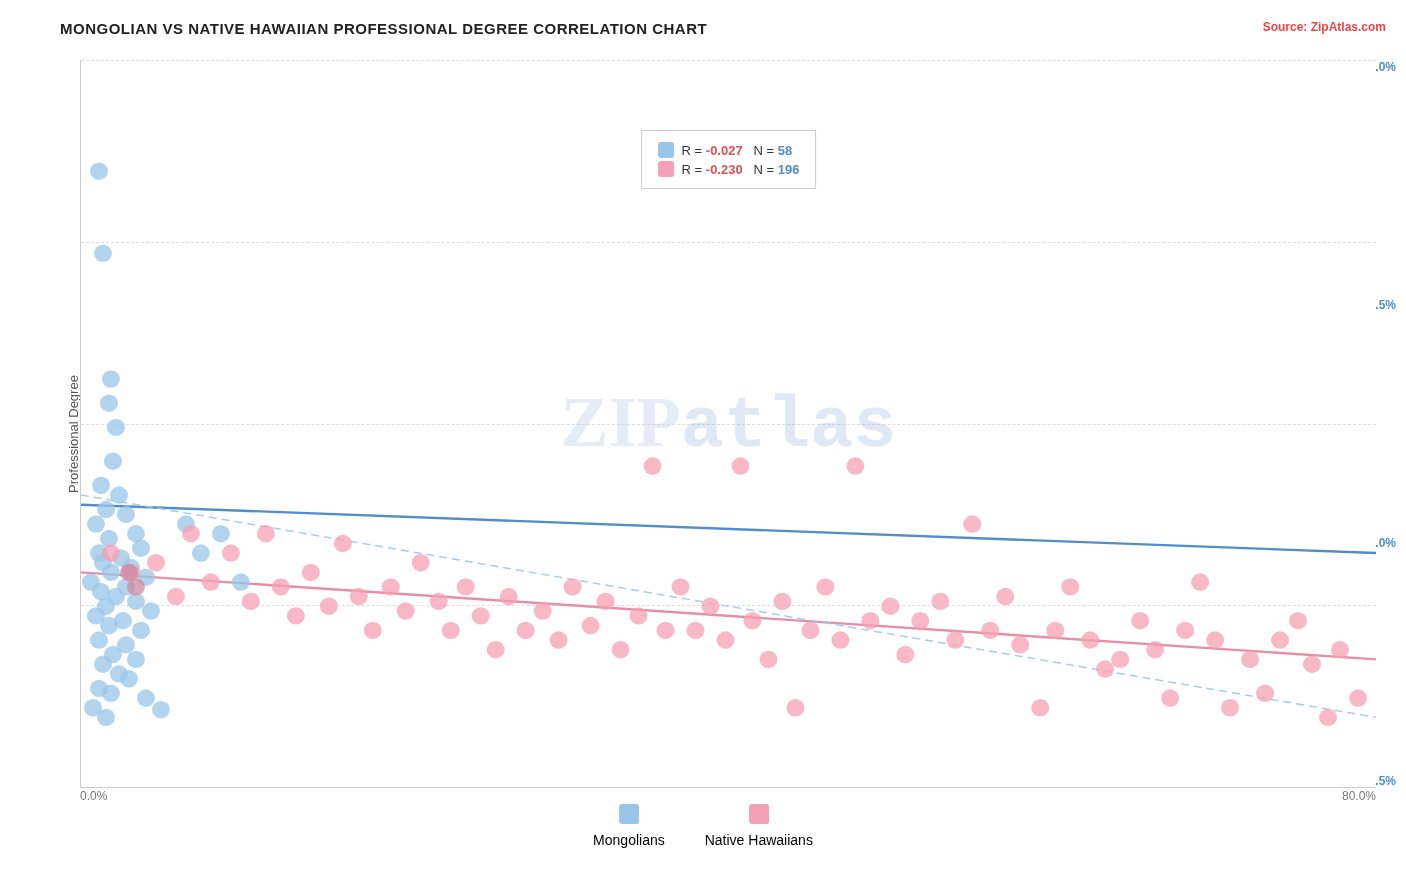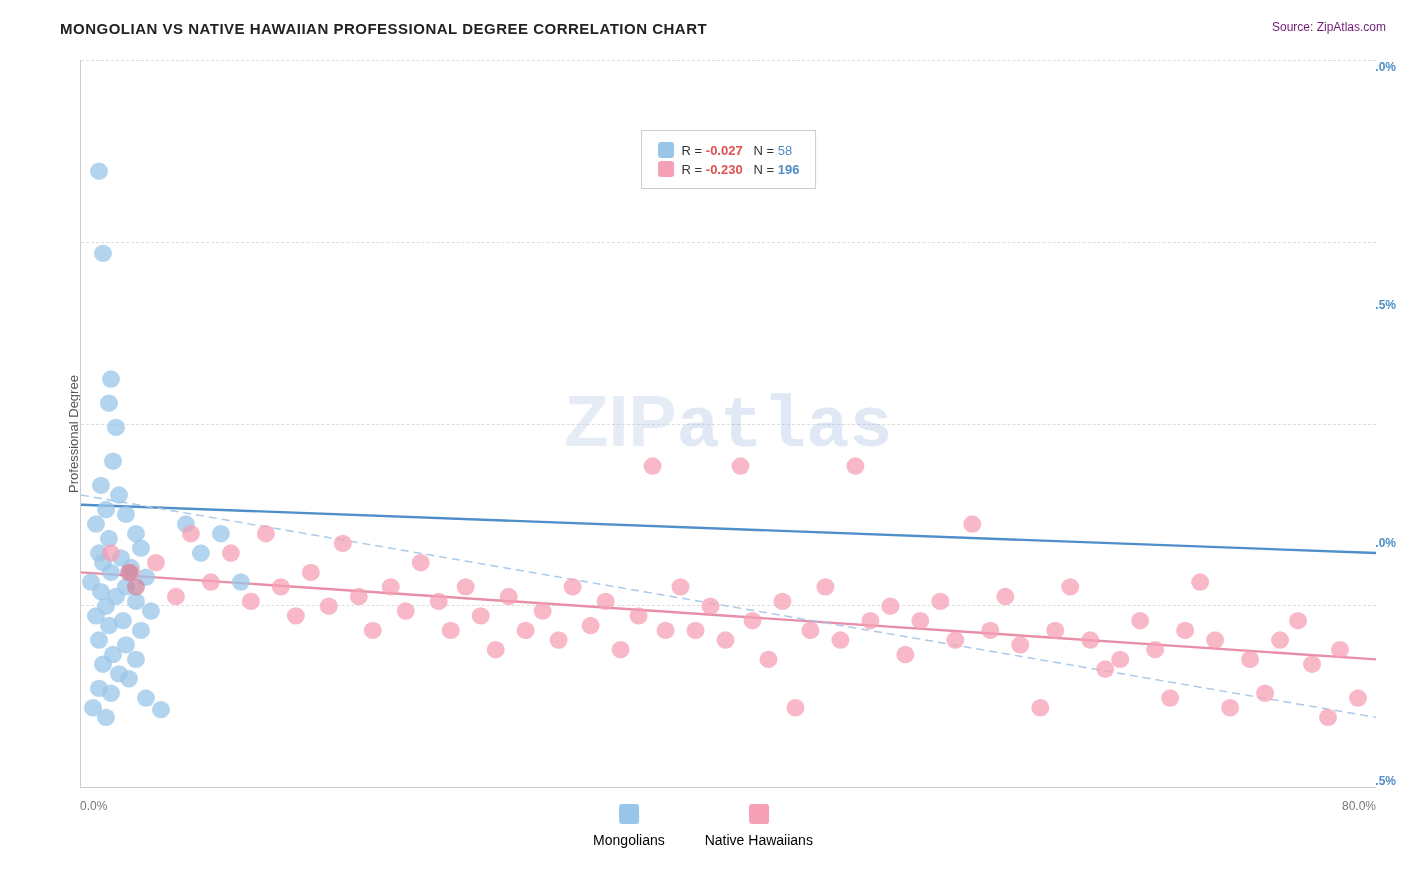--- a/index.html
+++ b/index.html
@@ -25,21 +25,22 @@
       color: #222;
       position: absolute;
       top: 20px;
       left: 60px;
     }
     .source-label {
       position: absolute;
       top: 20px;
       right: 20px;
       font-size: 12px;
-      color: #701a75;
+      color: #ef4444;
+      font-weight: bold;
     }
     .chart-area {
       position: absolute;
       top: 60px;
       left: 80px;
       right: 30px;
       bottom: 80px;
       background: #ffffff;
       border-left: 1px solid #ccc;
       border-bottom: 1px solid #ccc;
@@ -48,21 +49,21 @@
       position: absolute;
       left: 15px;
       top: 50%;
       transform: translateY(-50%) rotate(-90deg);
       font-size: 13px;
       color: #555;
       white-space: nowrap;
     }
     .x-axis-label {
       position: absolute;
-      bottom: 55px;
+      bottom: 65px;
       left: 80px;
       right: 30px;
       display: flex;
       justify-content: space-between;
       font-size: 12px;
       color: #777;
     }
     .y-axis-labels {
       position: absolute;
       top: 60px;
@@ -91,20 +92,21 @@
       transform: translate(-50%, -50%);
       font-size: 72px;
       font-weight: bold;
       color: rgba(180, 200, 230, 0.35);
       pointer-events: none;
       white-space: nowrap;
       user-select: none;
     }
     .watermark span.zip {
       color: rgba(180, 200, 230, 0.35);
+      font-family: Liberation Serif, serif;
     }
     .watermark span.atlas {
       color: rgba(150, 180, 220, 0.3);
       font-family: Liberation Mono, monospace;
     }
     .legend {
       position: absolute;
       top: 70px;
       left: 50%;
       transform: translateX(-50%);
@@ -184,21 +186,21 @@
     <div class="grid-line" style="top: 75%;"></div>
 
     <div class="watermark">
       <span class="zip">ZIP</span><span class="atlas">atlas</span>
     </div>
 
     <div class="legend">
       <div class="legend-row">
         <div class="legend-box" style="background:#99c5e8;"></div>
         <span class="legend-text">
-          R = <span class="r-val" style="color:#e05050;">-0.027</span>&nbsp;&nbsp;&nbsp;N = <span style="color:#4f8ec9;font-weight:normal;">58</span>
+          R = <span class="r-val" style="color:#e05050;">-0.027</span>&nbsp;&nbsp;&nbsp;N = <span style="color:#4f8ec9;font-weight:bold;">58</span>
         </span>
       </div>
       <div class="legend-row">
         <div class="legend-box" style="background:#f5a0b5;"></div>
         <span class="legend-text">
           R = <span class="r-val" style="color:#e05050;">-0.230</span>&nbsp;&nbsp;&nbsp;N = <span style="color:#4f8ec9;font-weight:bold;">196</span>
         </span>
       </div>
     </div>
 

